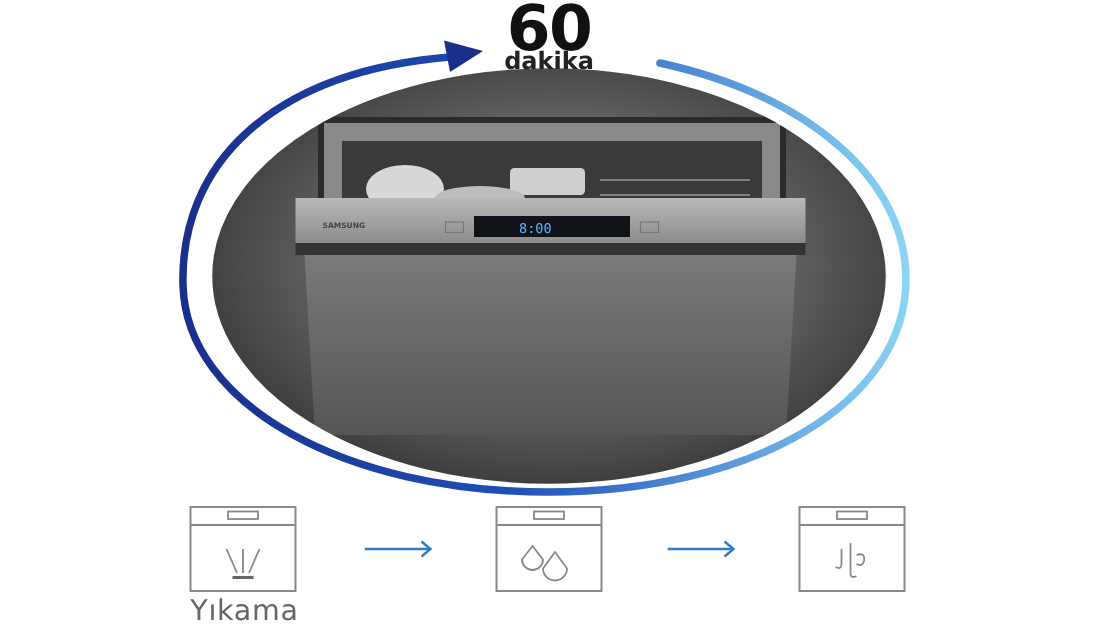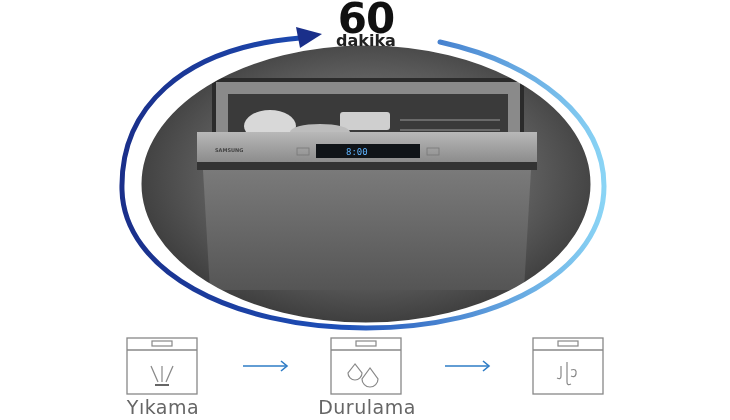--- a/index.html
+++ b/index.html
@@ -91,21 +91,20 @@
     <polyline points="38,1 44,6 38,11" fill="none" stroke="#2e7cc6" stroke-width="1.6"></polyline>
   </svg>
 
   <svg class="step" style="left:329px;width:76px;height:60px" viewBox="0 0 76 60">
     <rect x="2" y="2" width="70" height="56" fill="none" stroke="#888" stroke-width="1.3"></rect>
     <line x1="2" y1="14" x2="72" y2="14" stroke="#888" stroke-width="1.3"></line>
     <rect x="27" y="5" width="20" height="5" fill="none" stroke="#888" stroke-width="1.2"></rect>
     <path d="M26 28 L19 37 A7 7 0 1 0 33 37 Z" fill="none" stroke="#888" stroke-width="1.2"></path>
     <path d="M41 32 L33 43 A8 8 0 1 0 49 43 Z" fill="none" stroke="#888" stroke-width="1.2"></path>
   </svg>
-  <div class="step-label" style="left:297px">Durulama</div>
 
   <svg class="arrow" style="left:445px" width="46" height="12" viewBox="0 0 46 12">
     <line x1="0" y1="6" x2="44" y2="6" stroke="#2e7cc6" stroke-width="1.6"></line>
     <polyline points="38,1 44,6 38,11" fill="none" stroke="#2e7cc6" stroke-width="1.6"></polyline>
   </svg>
 
   <svg class="step" style="left:531px;width:76px;height:60px" viewBox="0 0 76 60">
     <rect x="2" y="2" width="70" height="56" fill="none" stroke="#888" stroke-width="1.3"></rect>
     <line x1="2" y1="14" x2="72" y2="14" stroke="#888" stroke-width="1.3"></line>
     <rect x="27" y="5" width="20" height="5" fill="none" stroke="#888" stroke-width="1.2"></rect>

